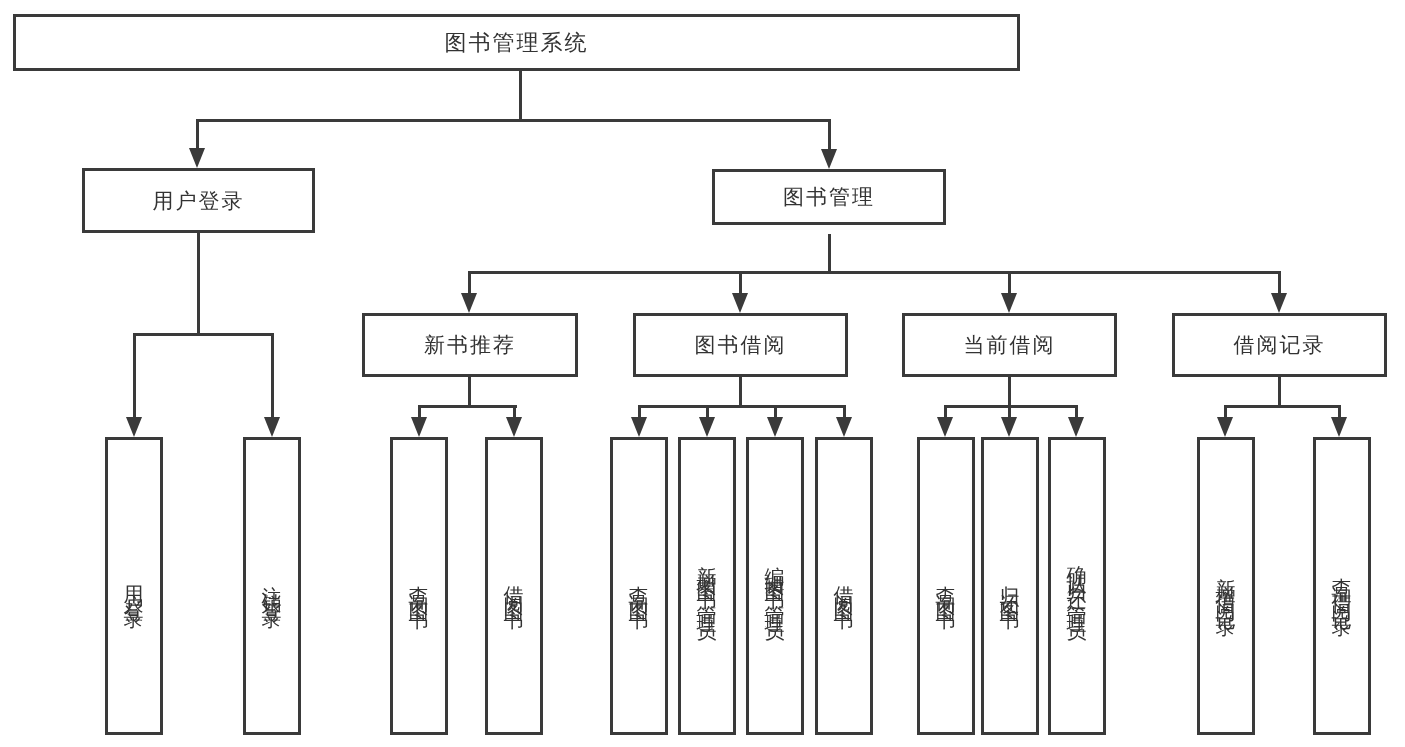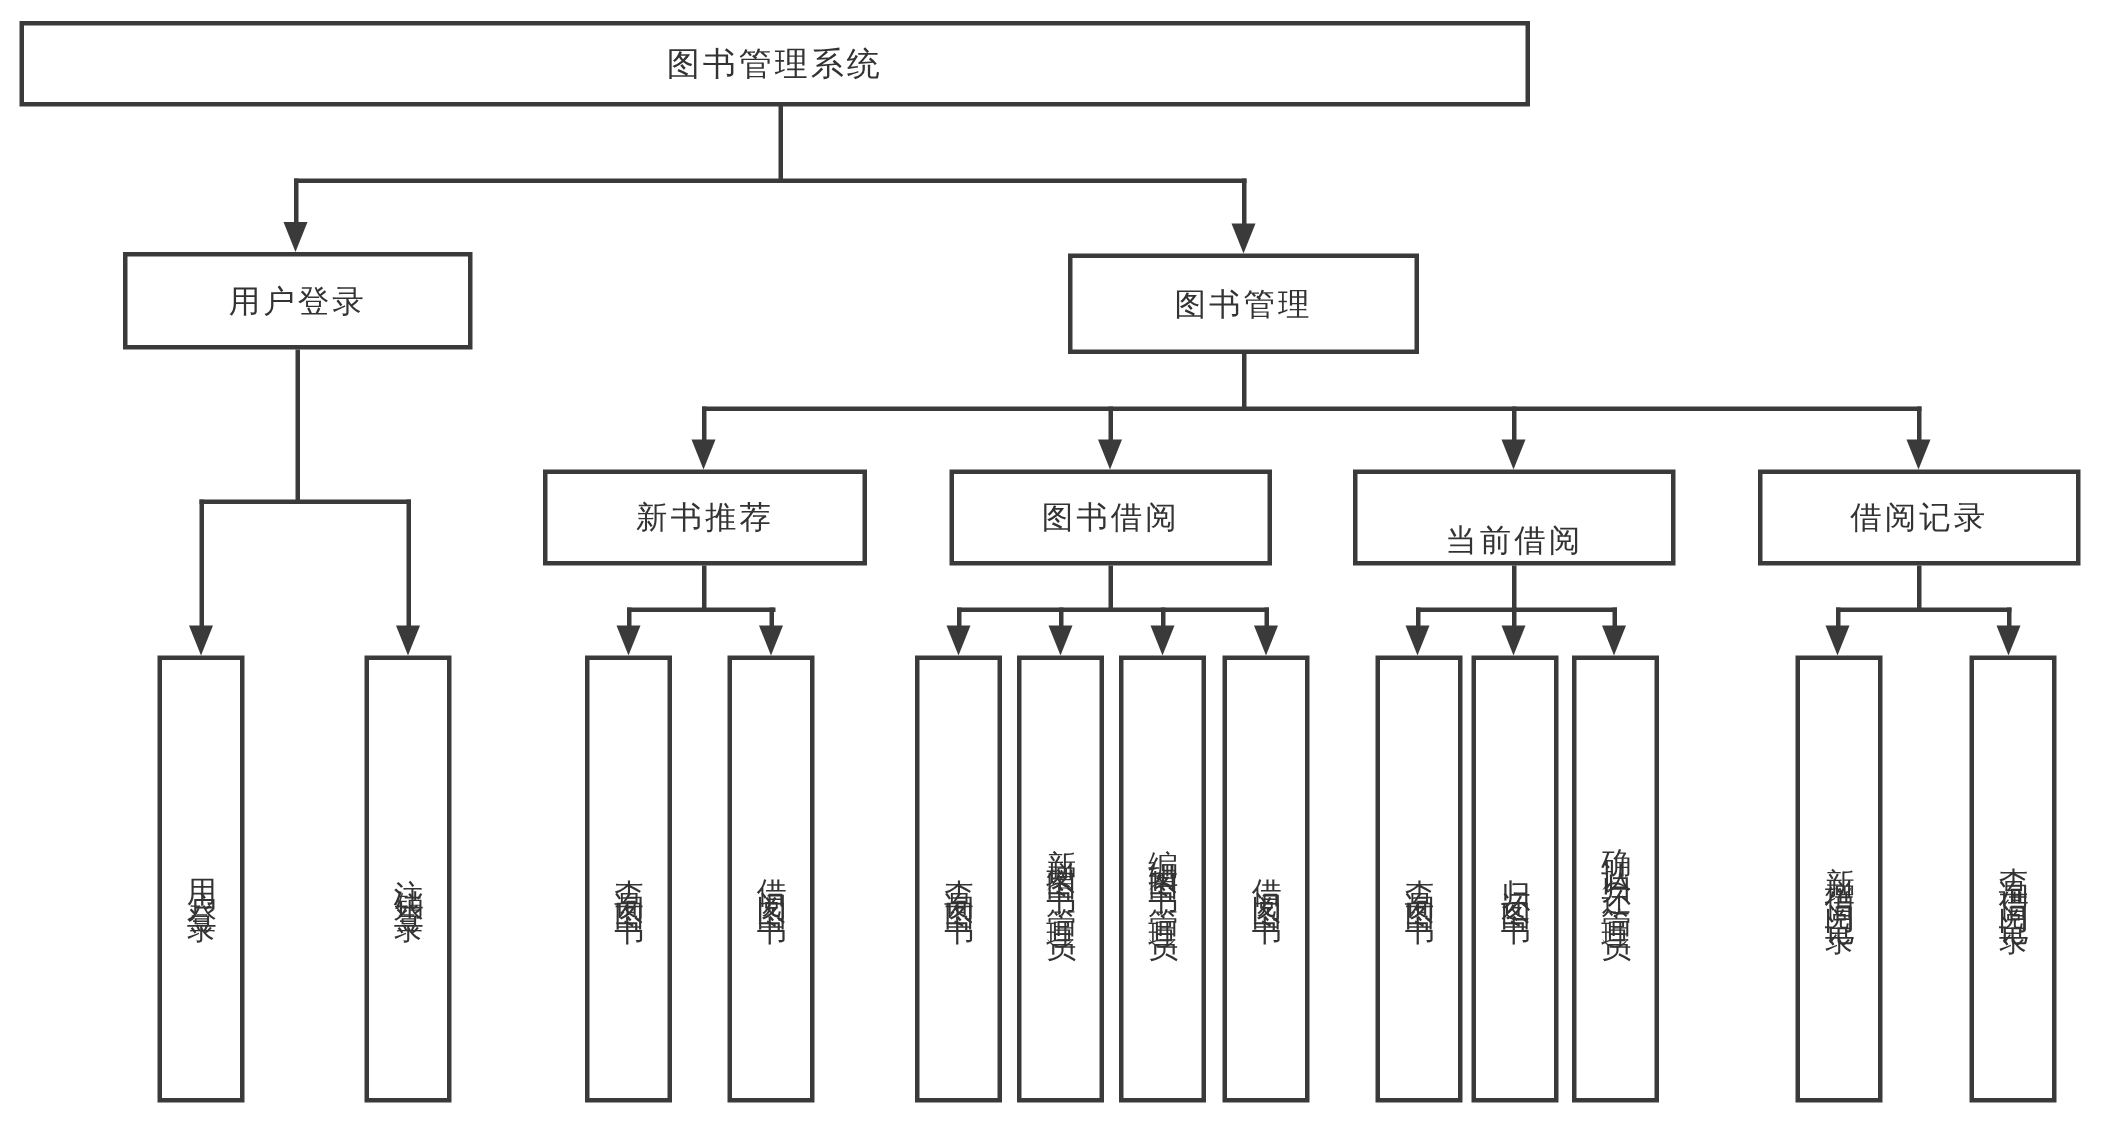--- a/index.html
+++ b/index.html
@@ -50,31 +50,31 @@
 
 <div class="stage">
 
   <div class="box root" style="left:13px;top:14px;width:1007px;height:57px;">
     <span>图书管理系统</span>
   </div>
 
   <div class="box" style="left:82px;top:168px;width:233px;height:65px;">
     <span>用户登录</span>
   </div>
-  <div class="box" style="left:712px;top:169px;width:234px;height:67px;">
+  <div class="box" style="left:712px;top:169px;width:234px;height:56px;">
     <span>图书管理</span>
   </div>
 
   <div class="box" style="left:633px;top:313px;width:215px;height:64px;">
     <span>图书借阅</span>
   </div>
   <div class="box" style="left:362px;top:313px;width:216px;height:64px;">
     <span>新书推荐</span>
   </div>
-  <div class="box" style="left:902px;top:313px;width:215px;height:64px;align-items:flex-end;">
+  <div class="box" style="left:902px;top:313px;width:215px;height:64px;">
     <span>当前借阅</span>
   </div>
   <div class="box" style="left:1172px;top:313px;width:215px;height:64px;">
     <span>借阅记录</span>
   </div>
 
   <div class="leaf" style="left:105px;top:437px;">
     <span class="vtext">用户登录</span>
   </div>
   <div class="leaf" style="left:243px;top:437px;">

